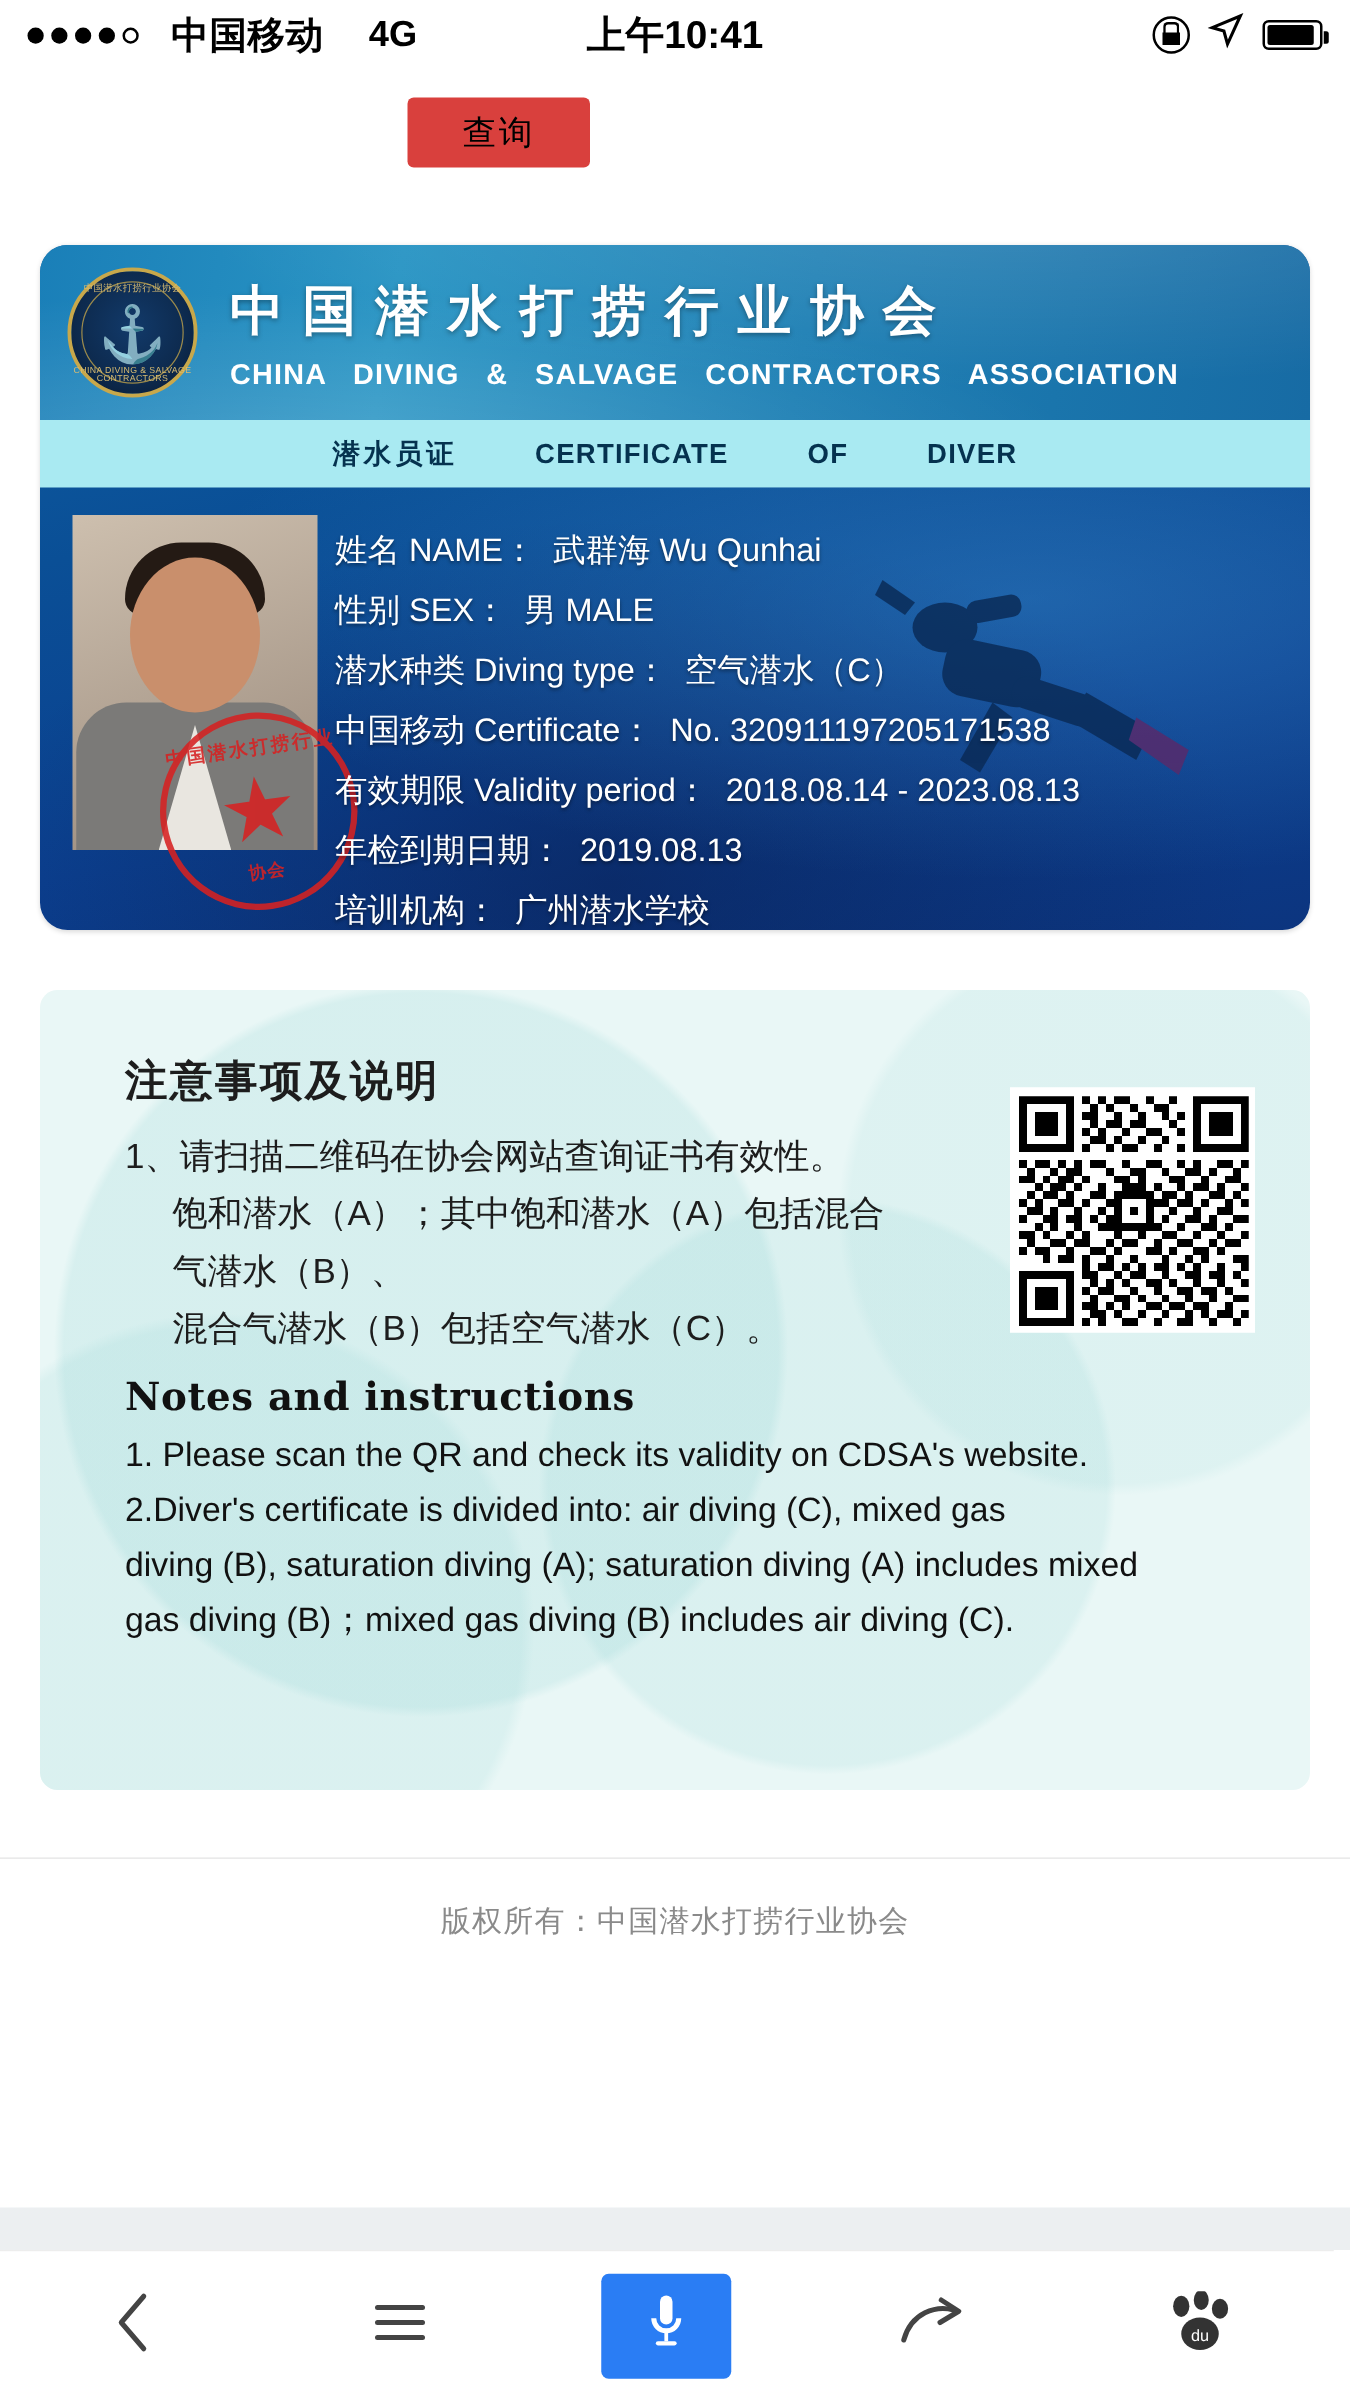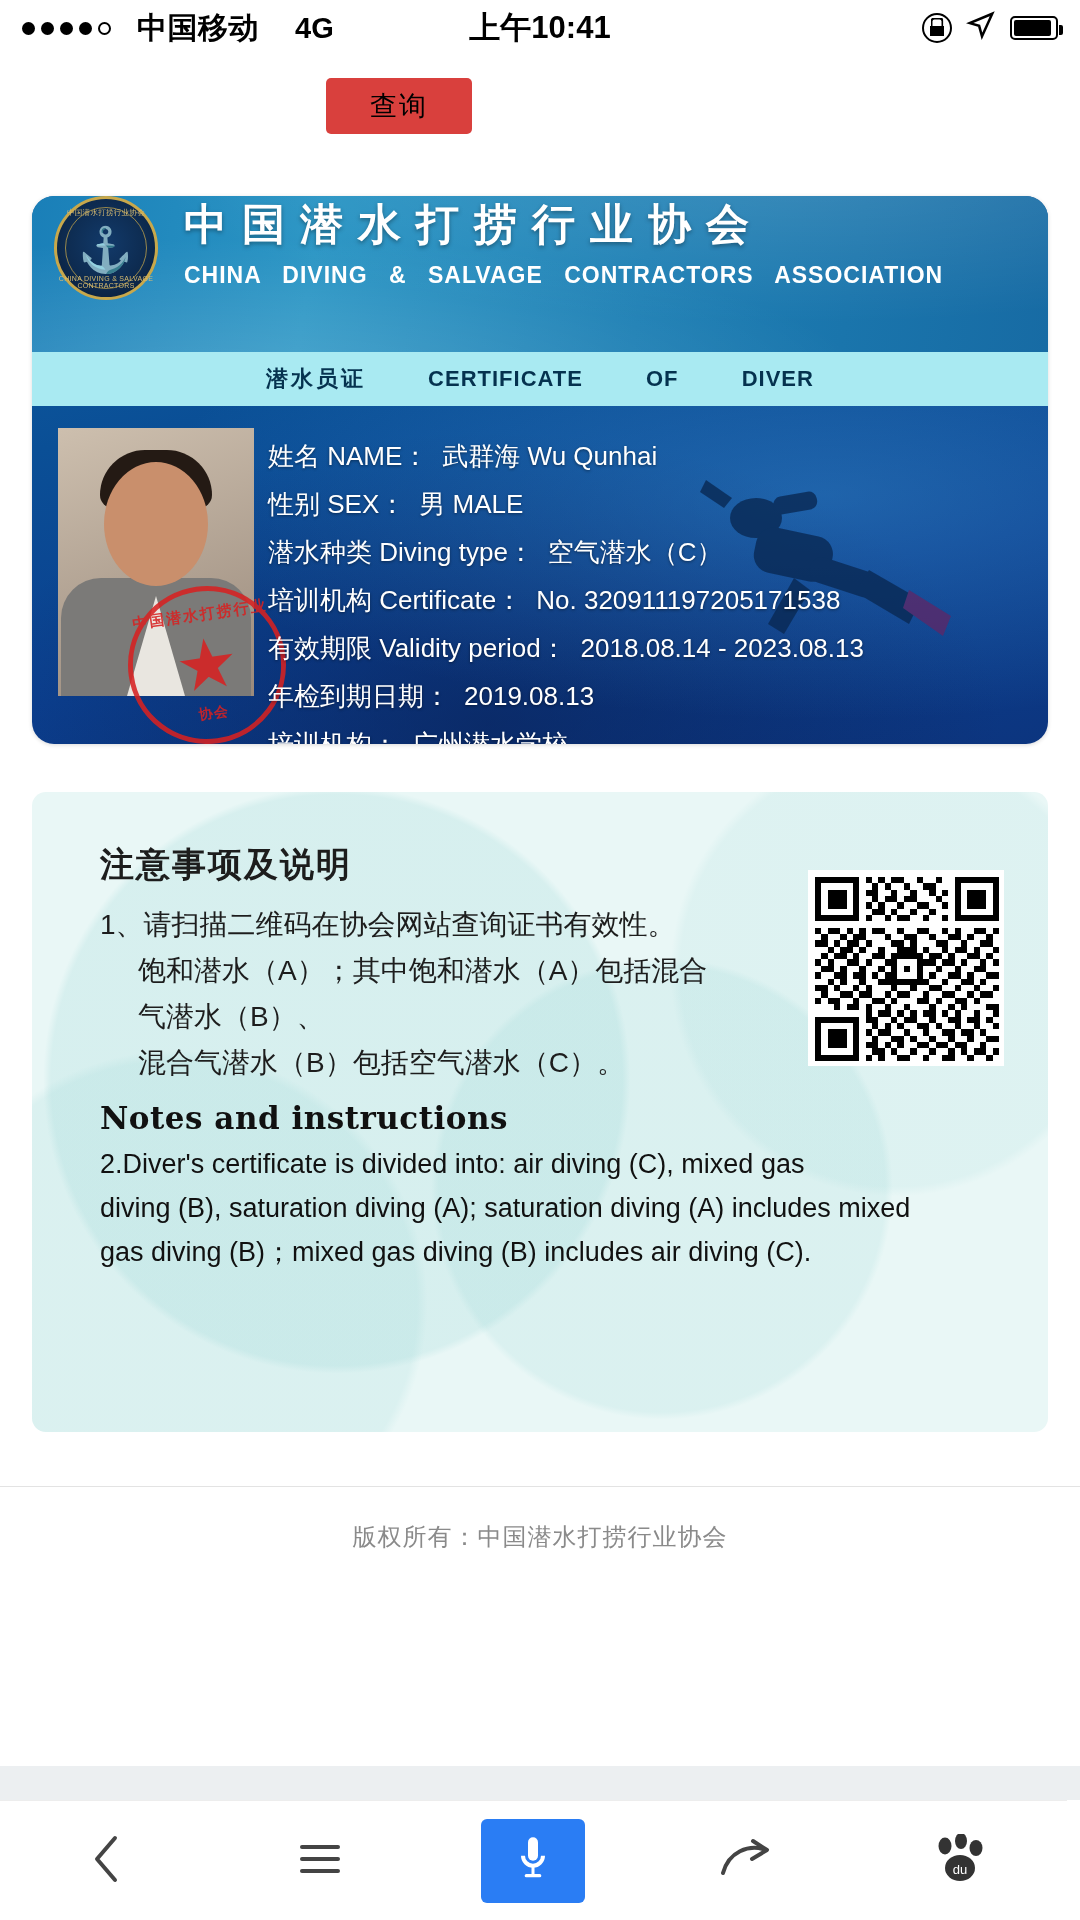--- a/index.html
+++ b/index.html
@@ -47,24 +47,24 @@
   .card {
     margin: 62px 32px 0 32px;
     height: 548px;
     border-radius: 22px;
     overflow: hidden;
     position: relative;
     background: linear-gradient(170deg,#0f5fa4 0%,#0a4f96 35%,#0b3f8f 70%,#0c357f 100%);
     box-shadow: 0 1px 4px rgba(0,0,0,.15);
   }
   .card-header {
-    height: 156px;
+    height: 140px;
     background: linear-gradient(100deg,#1a7fb8 0%,#2a95c4 28%,#1d7fb4 60%,#176ba4 100%);
     position: relative;
-    display:flex; 
+    display:flex; align-items:center;
   }
   .card-header:before{
     content:""; position:absolute; inset:0;
     background:
       radial-gradient(ellipse at 20% 120%, rgba(255,255,255,.16), transparent 55%),
       radial-gradient(ellipse at 75% -20%, rgba(255,255,255,.14), transparent 60%);
   }
   .emblem {
     width: 104px; height: 104px; border-radius:50%;
     margin-left: 22px;
@@ -284,21 +284,21 @@
         <div class="field">
           <span class="lbl">姓名 NAME：</span><span class="val">武群海  Wu Qunhai</span>
         </div>
         <div class="field">
           <span class="lbl">性别 SEX：</span><span class="val">男  MALE</span>
         </div>
         <div class="field">
           <span class="lbl">潜水种类 Diving type：</span><span class="val">空气潜水（C）</span>
         </div>
         <div class="field">
-          <span class="lbl">培训机构 Certificate：</span><span class="val">No. 320911197205171538</span>
+          <span class="lbl">中国移动 Certificate：</span><span class="val">No. 320911197205171538</span>
         </div>
         <div class="field">
           <span class="lbl">有效期限 Validity period：</span><span class="val">2018.08.14 - 2023.08.13</span>
         </div>
         <div class="field">
           <span class="lbl">年检到期日期：</span><span class="val">2019.08.13</span>
         </div>
         <div class="field">
           <span class="lbl">培训机构：</span><span class="val">广州潜水学校</span>
         </div>
@@ -309,20 +309,21 @@
 
   <div class="notes">
     <div class="notes-title">注意事项及说明</div>
     <div class="cn-list">
       <div class="cn-line">1、请扫描二维码在协会网站查询证书有效性。</div>
       <div class="cn-line indent">饱和潜水（A）；其中饱和潜水（A）包括混合气潜水（B）、</div>
       <div class="cn-line indent">混合气潜水（B）包括空气潜水（C）。</div>
     </div>
     <div class="notes-title-en">Notes and instructions</div>
     <div>
+      <div class="en-line">1. Please scan the QR and check its validity on CDSA's website.</div>
       <div class="en-line">2.Diver's  certificate is divided into: air diving  (C), mixed gas</div>
       <div class="en-line">diving (B), saturation diving (A); saturation diving (A) includes mixed</div>
       <div class="en-line">gas diving (B)；mixed  gas diving (B) includes air diving (C).</div>
     </div>
 
     <div class="qr">
       <svg width="184" height="184" viewBox="0 0 29 29" shape-rendering="crispEdges">
         <rect width="29" height="29" fill="#fff"></rect>
         <g fill="#000">
           <rect x="0" y="0" width="7" height="7"></rect>

